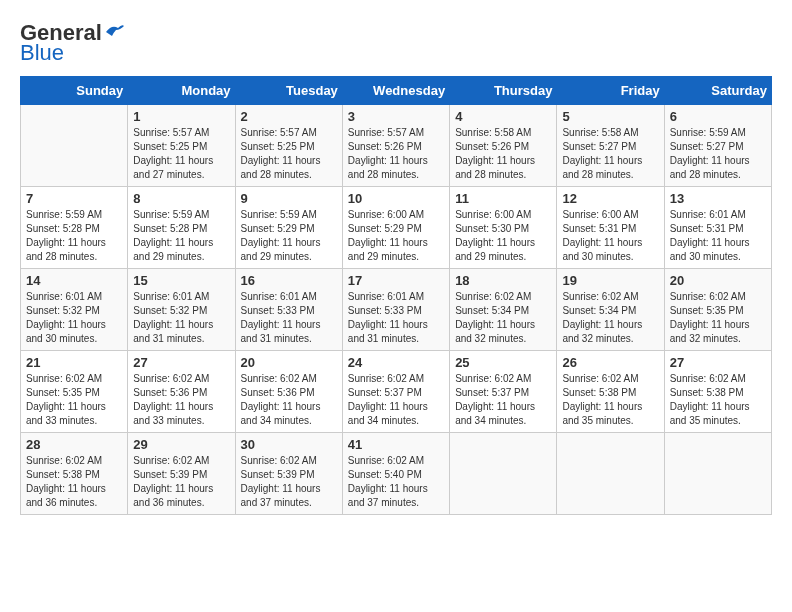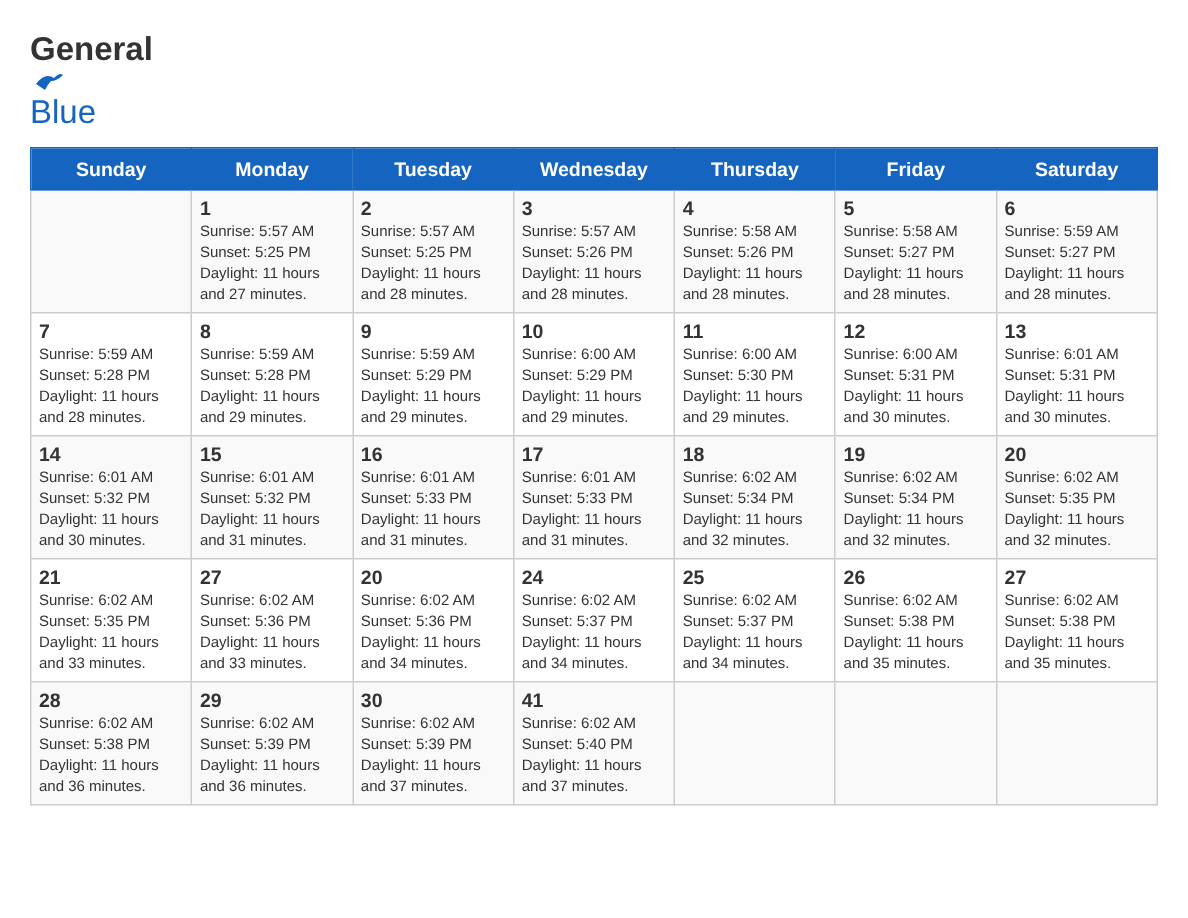--- a/index.html
+++ b/index.html
@@ -36,21 +36,21 @@
     }
     table {
       width: 100%;
       border-collapse: collapse;
       font-size: 11px;
     }
     thead tr th {
       background-color: #1565c0;
       color: #fff;
       padding: 6px 4px;
-      text-align: center;
+      text-align: right;
       font-size: 13px;
       font-weight: bold;
       border: 1px solid #1565c0;
     }
     tbody tr td {
       border: 1px solid #ccc;
       padding: 4px 5px;
       vertical-align: top;
       width: calc(100% / 7);
       height: 80px;
@@ -73,21 +73,21 @@
     tbody tr:nth-child(even) td {
       background-color: #fff;
     }
     .empty { background-color: #f9f9f9 !important; }
   </style>
 </head>
 <body>
 
 <div class="header">
   <div class="logo">
-    <div style="display:flex; align-items:flex-start;flex-direction:column;">
+    <div style="display:flex; align-items:center;">
       <span style="font-size:22px; font-weight:bold; color:#333;">General</span>
       <svg width="22" height="18" viewBox="0 0 22 18" style="margin-left:2px; margin-bottom:4px;">
         <path d="M2 10 Q8 2 14 6 Q18 2 20 4 Q16 8 12 8 Q10 10 8 14 Q5 12 2 10Z" fill="#1565c0"></path>
       </svg>
     </div>
     <span style="font-size:22px; font-weight:normal; color:#1565c0; margin-top:-6px;">Blue</span>
   </div>
   <div class="title-block">
     <div class="month-title"></div>
     <div class="location"></div>

